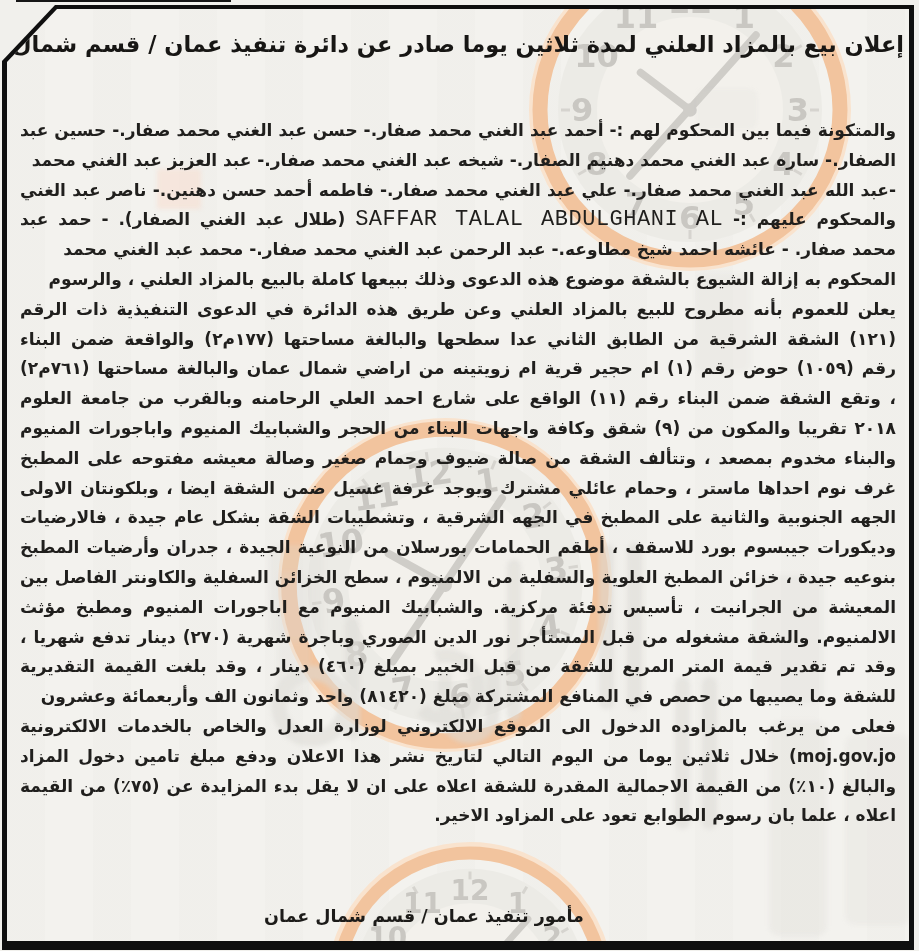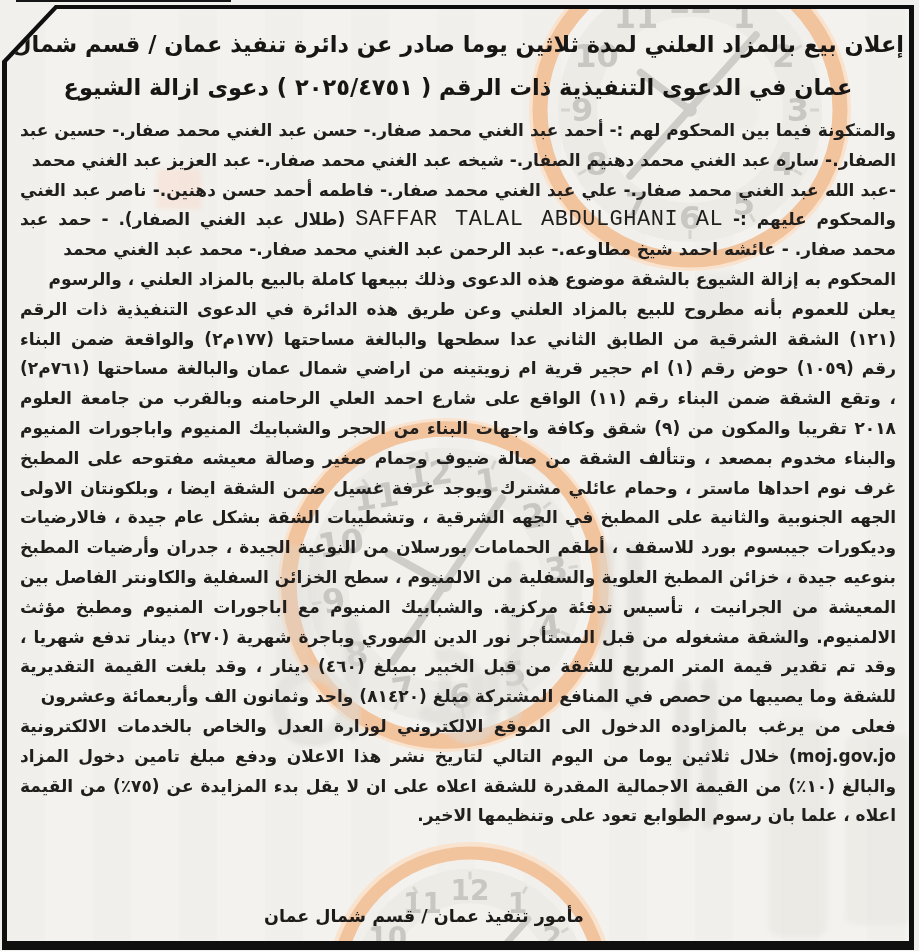--- a/index.html
+++ b/index.html
@@ -178,21 +178,20 @@
           <rect x="688" y="264" width="56" height="100" rx="10" opacity="0.35"></rect>
           <rect x="690" y="80" width="60" height="40" rx="8" opacity="0.3"></rect>
           <rect x="838" y="726" width="66" height="190" rx="10" opacity="0.4"></rect>
           <rect x="270" y="564" width="34" height="130" rx="8" opacity="0.4"></rect>
         </g>
         </svg>
 
       <div class="content">
         <div class="title">
           <div>إعلان بيع بالمزاد العلني لمدة ثلاثين يوما صادر عن دائرة تنفيذ عمان / قسم شمال</div>
-          <div>عمان في الدعوى التنفيذية ذات الرقم ( ٢٠٢٥/٤٧٥١ ) دعوى ازالة الشيوع</div>
         </div>
         <div class="body" id="body-lines">
             <div class="line j">والمتكونة فيما بين المحكوم لهم :- أحمد عبد الغني محمد صفار.- حسن عبد الغني محمد صفار.- حسين عبد الغني محمد دهنيم</div>
             <div class="line r">الصفار.- ساره عبد الغني محمد دهنيم الصفار.- شيخه عبد الغني محمد صفار.- عبد العزيز عبد الغني محمد صفار.</div>
             <div class="line j">-عبد الله عبد الغني محمد صفار.- علي عبد الغني محمد صفار.- فاطمه أحمد حسن دهنين.- ناصر عبد الغني محمد دهنيم صفار.</div>
             <div class="line j">والمحكوم عليهم :- <span class="latin">SAFFAR TALAL ABDULGHANI AL</span> (طلال عبد الغني الصفار). - حمد عبد الغني</div>
             <div class="line r">محمد صفار. - عائشه احمد شيخ مطاوعه.- عبد الرحمن عبد الغني محمد صفار.- محمد عبد الغني محمد صفار.</div>
             <div class="line r">المحكوم به إزالة الشيوع بالشقة موضوع هذه الدعوى وذلك ببيعها كاملة بالبيع بالمزاد العلني ، والرسوم والمصاريف.</div>
             <div class="line j">يعلن للعموم بأنه مطروح للبيع بالمزاد العلني وعن طريق هذه الدائرة في الدعوى التنفيذية ذات الرقم (٢٠٢٥/٤٧٥١) الشقة رقم</div>
             <div class="line j">(١٢١) الشقة الشرقية من الطابق الثاني عدا سطحها والبالغة مساحتها (١٧٧م٢) والواقعة ضمن البناء القائم على قطعة الارض</div>
@@ -204,20 +203,20 @@
             <div class="line j">الجهه الجنوبية والثانية على المطبخ في الجهه الشرقية ، وتشطيبات الشقة بشكل عام جيدة ، فالارضيات من بلاط البورسلان ،</div>
             <div class="line j">وديكورات جيبسوم بورد للاسقف ، أطقم الحمامات بورسلان من النوعية الجيدة ، جدران وأرضيات المطبخ والحمامات سيراميك</div>
             <div class="line j">بنوعيه جيدة ، خزائن المطبخ العلوية والسفلية من الالمنيوم ، سطح الخزائن السفلية والكاونتر الفاصل بين المطبخ وصالة</div>
             <div class="line j">المعيشة من الجرانيت ، تأسيس تدفئة مركزية. والشبابيك المنيوم مع اباجورات المنيوم ومطبخ مؤثث بشكل كامل والخزائن من</div>
             <div class="line j">الالمنيوم. والشقة مشغوله من قبل المستأجر نور الدين الصوري وباجرة شهرية (٢٧٠) دينار تدفع شهريا ، والشقة عائدة ملكيتها</div>
             <div class="line j">وقد تم تقدير قيمة المتر المربع للشقة من قبل الخبير بمبلغ (٤٦٠) دينار ، وقد بلغت القيمة التقديرية الاجمالية من قبل الخبير</div>
             <div class="line r">للشقة وما يصيبها من حصص في المنافع المشتركة مبلغ (٨١٤٢٠) واحد وثمانون الف وأربعمائة وعشرون دينار .</div>
             <div class="line j">فعلى من يرغب بالمزاوده الدخول الى الموقع الالكتروني لوزارة العدل والخاص بالخدمات الالكترونية (http://auctions.</div>
             <div class="line j">moj.gov.jo) خلال ثلاثين يوما من اليوم التالي لتاريخ نشر هذا الاعلان ودفع مبلغ تامين دخول المزاد الكترونيا (العربون)</div>
             <div class="line j">والبالغ (١٠٪) من القيمة الاجمالية المقدرة للشقة اعلاه على ان لا يقل بدء المزايدة عن (٧٥٪) من القيمة المقدرة من الخبير للشقة</div>
-            <div class="line r">اعلاه ، علما بان رسوم الطوابع تعود على وتنظيمها الاخير.</div>
+            <div class="line r">اعلاه ، علما بان رسوم الطوابع تعود على المزاود الاخير.</div>
           </div>
         <div class="sig">مأمور تنفيذ عمان / قسم شمال عمان</div>
       </div>
 
     </div>
   </div>
 </div>
 
 </body></html>

